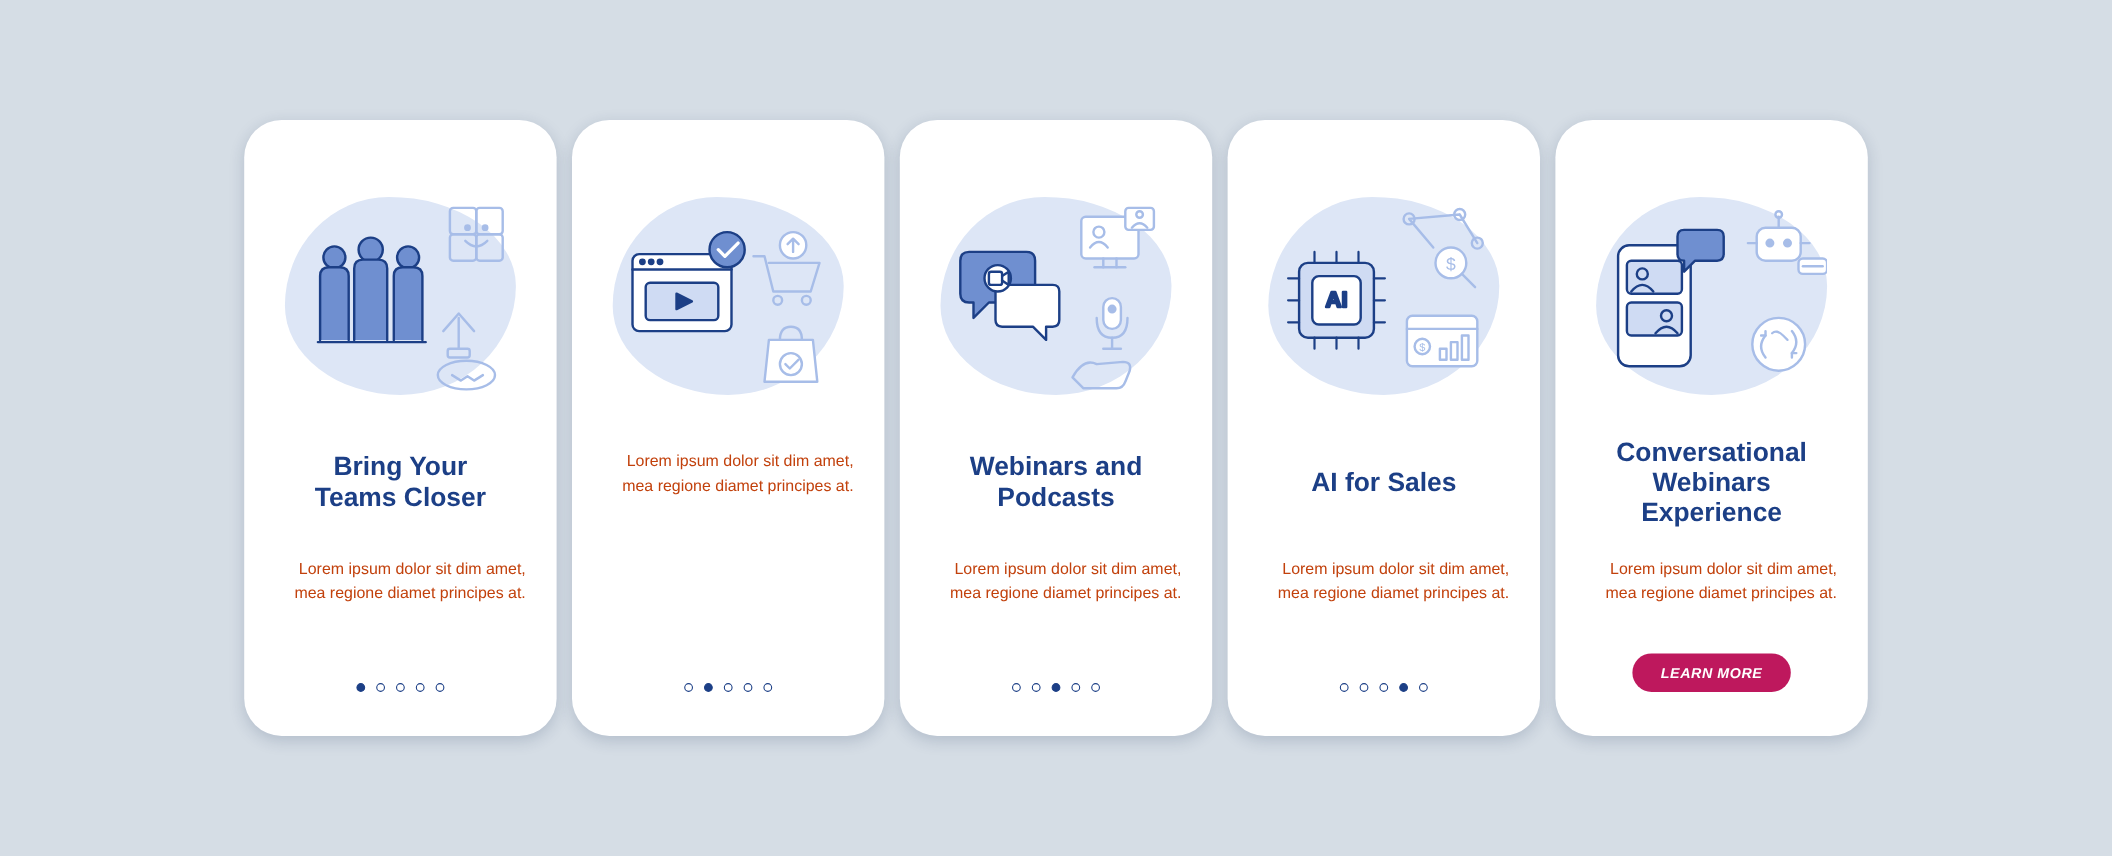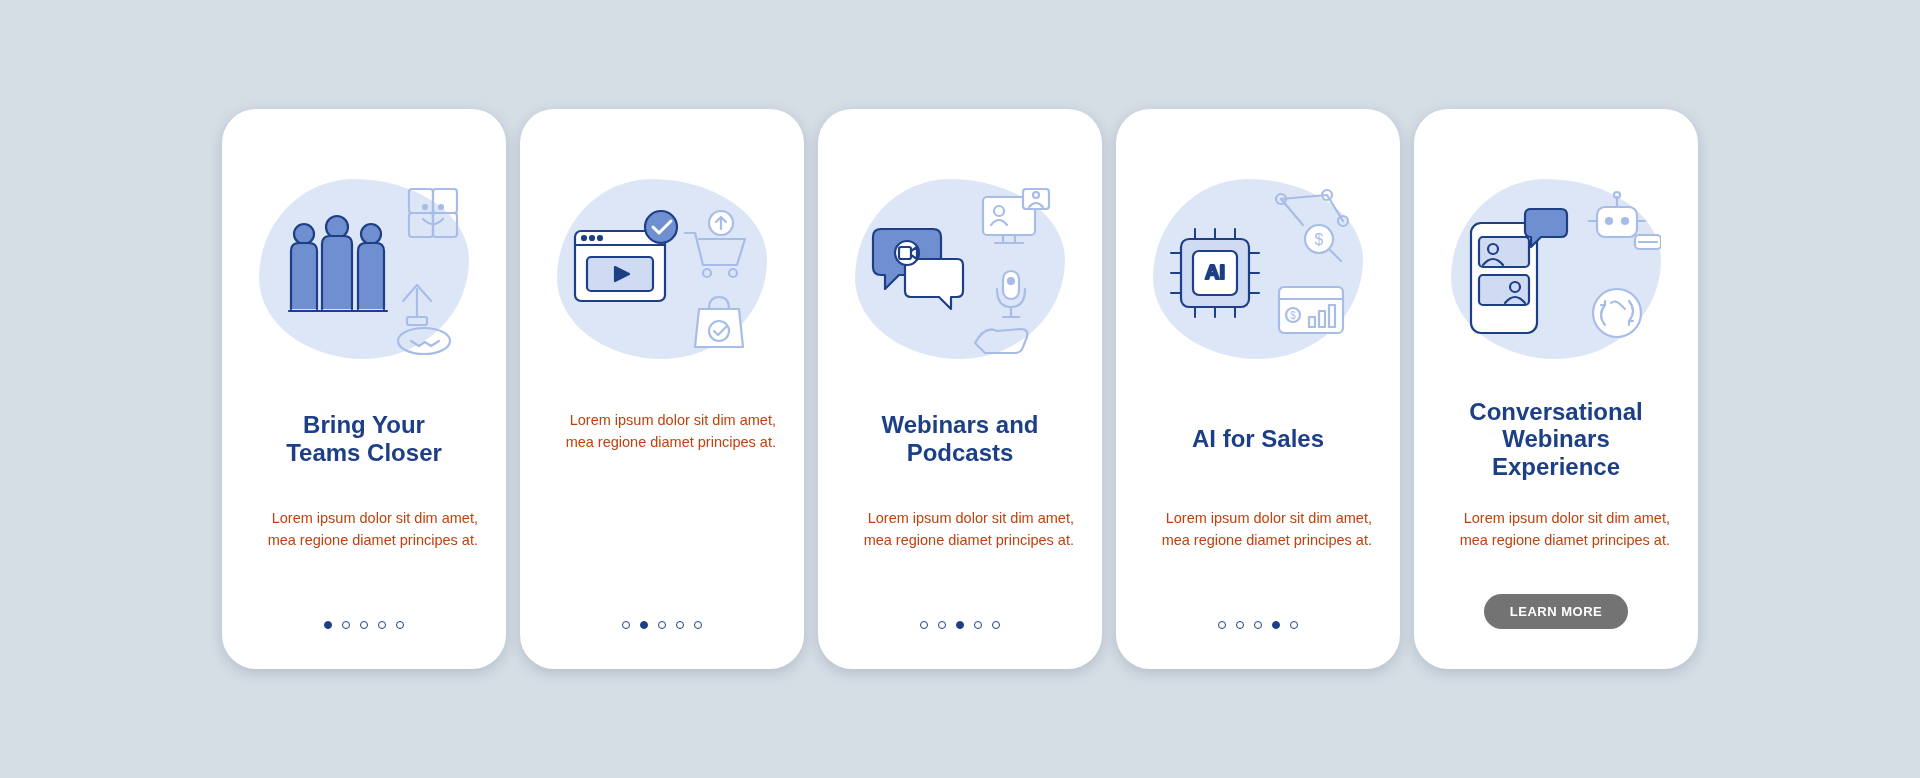--- a/index.html
+++ b/index.html
@@ -73,30 +73,31 @@
     margin-top: auto;
   }
   .dot {
     width: 8px; height: 8px;
     border: 1.5px solid #1c3f86;
     border-radius: 50%;
     background: transparent;
   }
   .dot.active { background: #1c3f86; }
   .cta {
-    background: #737373;
+    background: #be185d;
     color: #fff;
     border: none;
     border-radius: 20px;
     padding: 10px 26px;
     font-size: 13px;
     font-weight: 700;
     letter-spacing: 0.5px;
     cursor: pointer;
     margin-top: auto;
+    font-style: italic;
   }
 </style>
 </head>
 <body>
 
 <div class="card">
   <div class="illus">
     <div class="blob"></div>
     <svg width="210" height="180" viewBox="0 0 210 180">
       <g stroke="#1c3f86" stroke-width="2.2" fill="none" stroke-linecap="round" stroke-linejoin="round">

